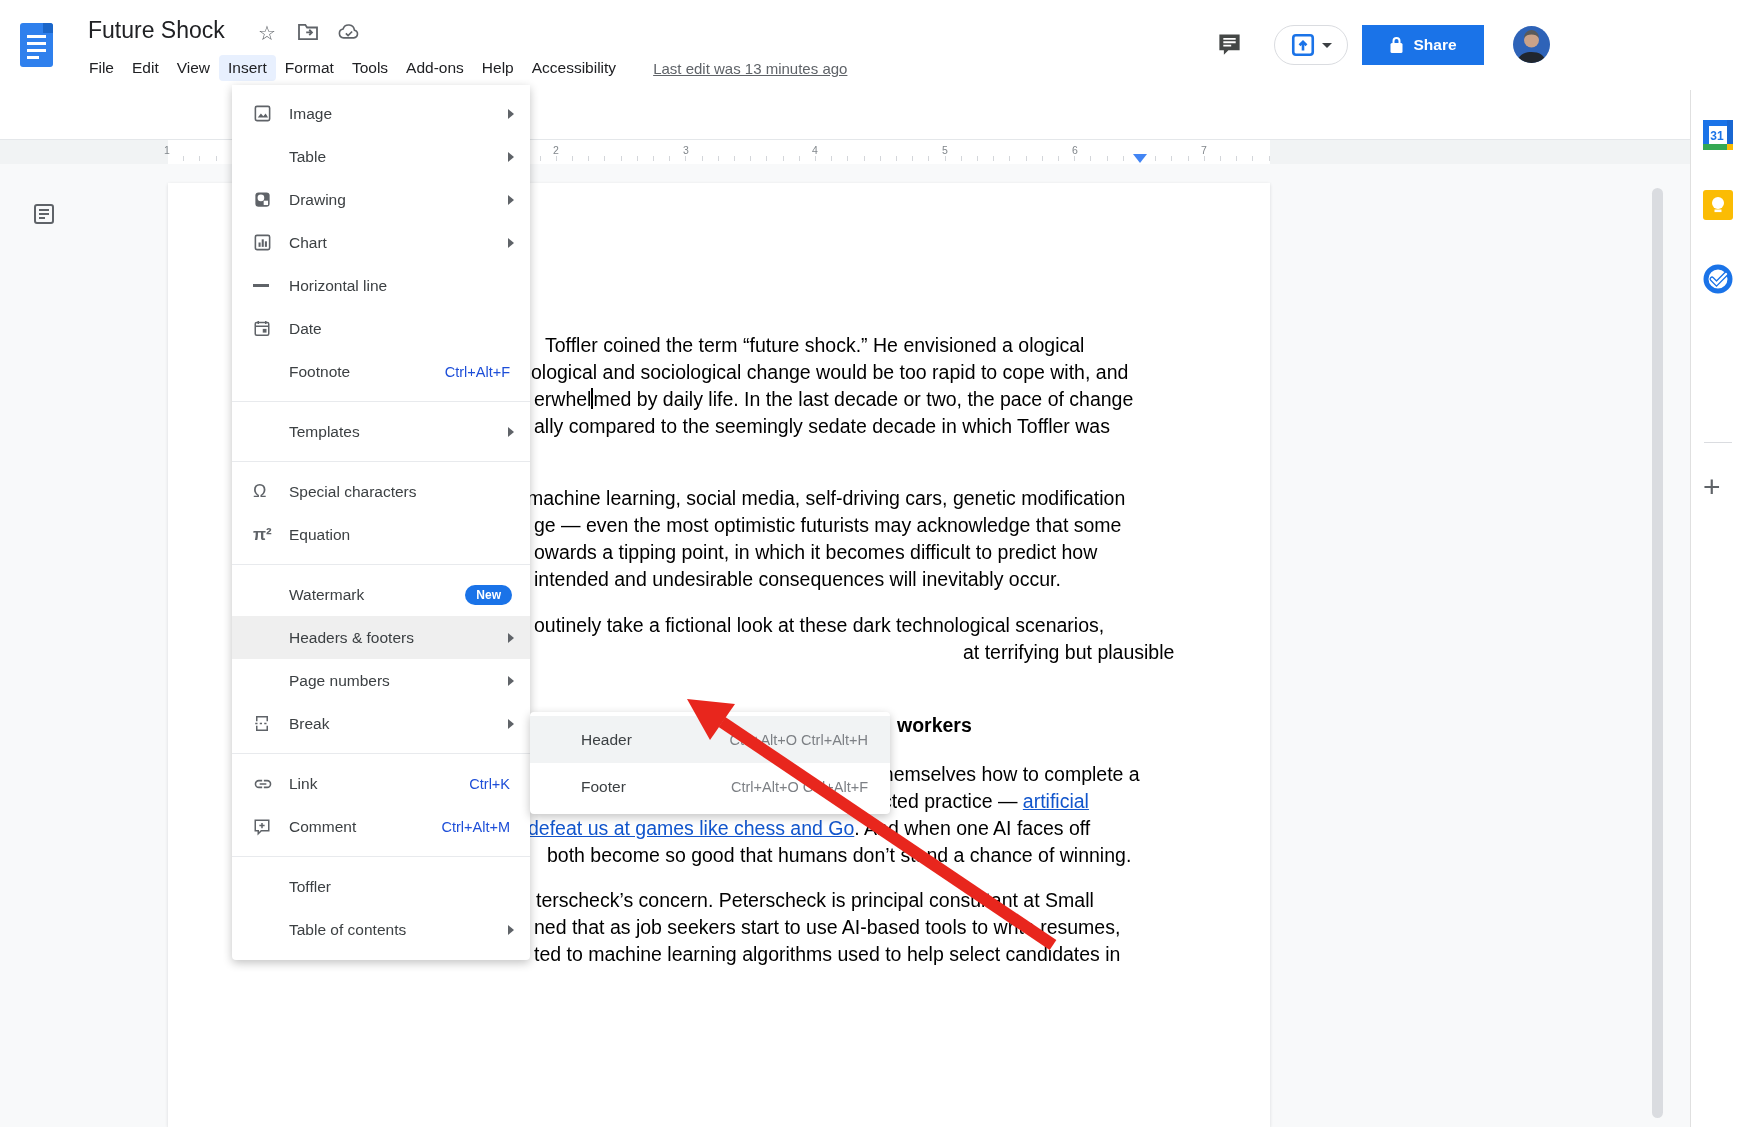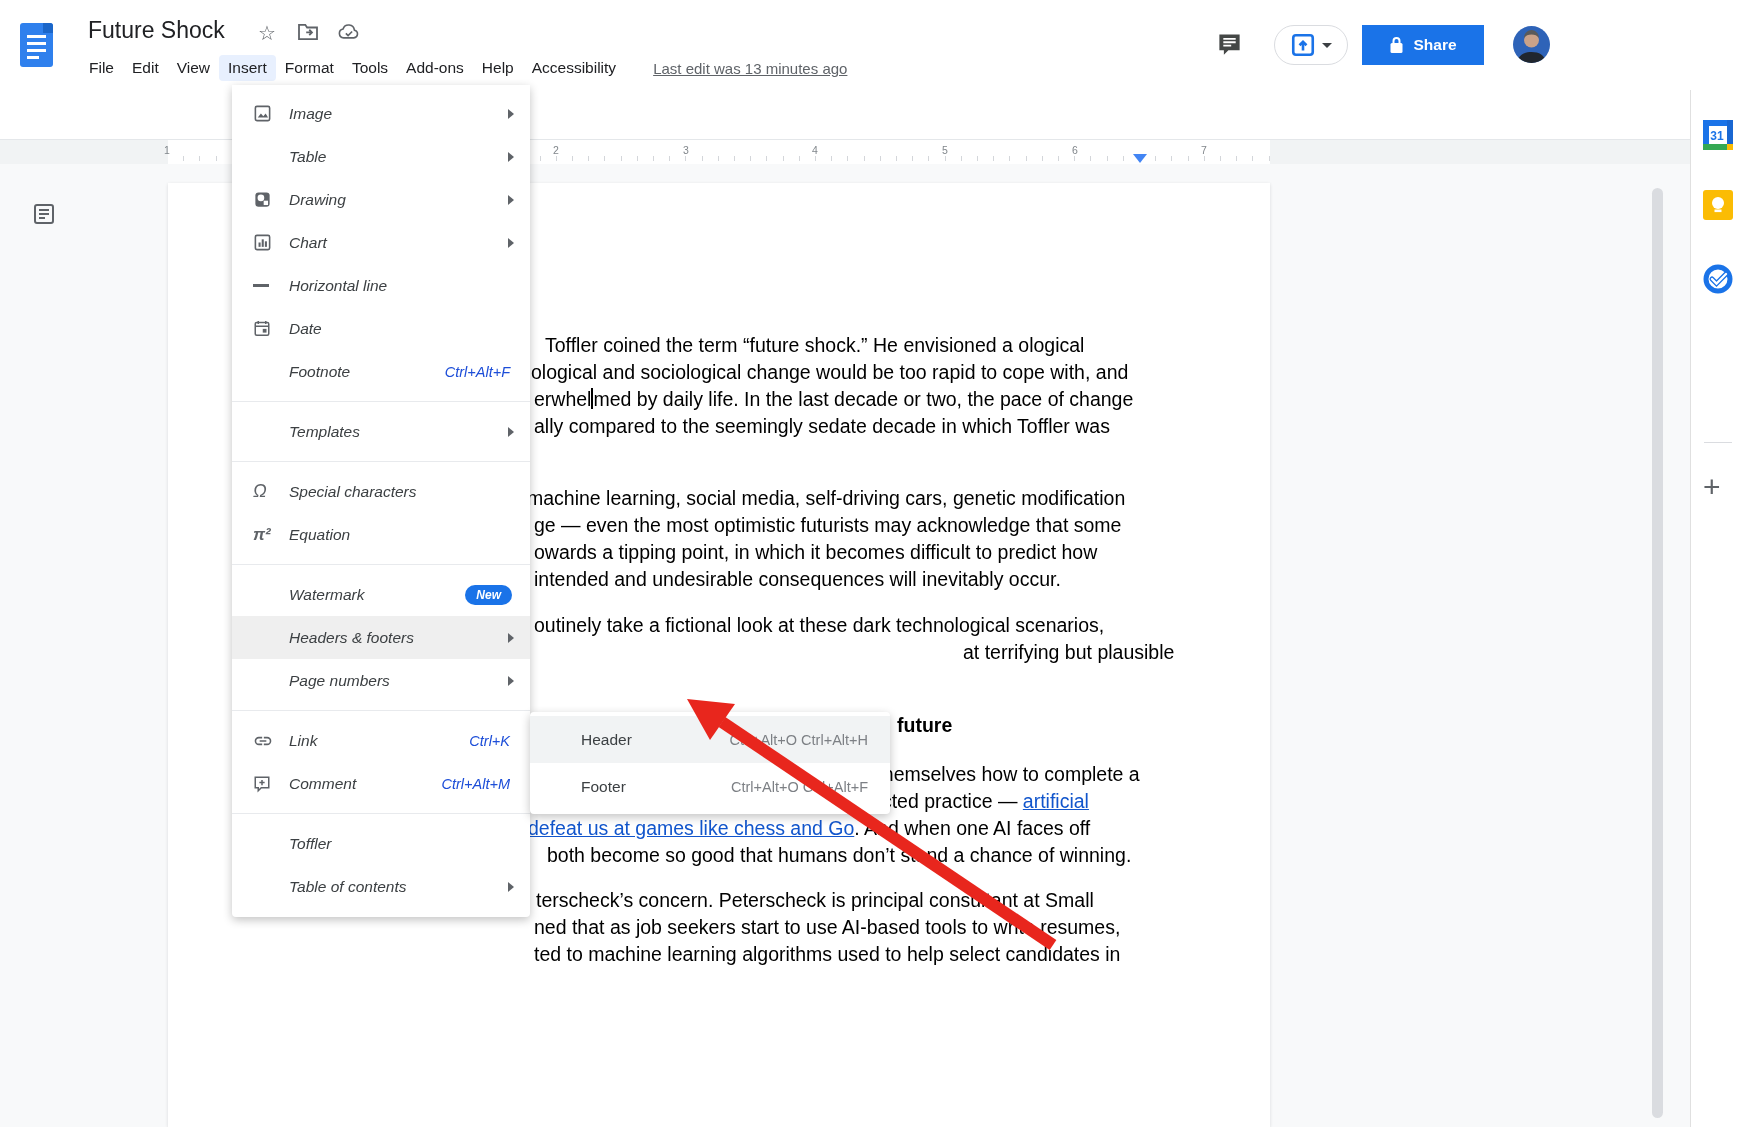--- a/index.html
+++ b/index.html
@@ -61,21 +61,21 @@
 
   
   .docline { position:absolute; font-size:19.5px; color:#000; white-space:nowrap; line-height:27px; }
   .docline a { color:#1155cc; text-decoration:underline;margin-top:8px; }
   .cursorbar { display:inline-block; width:2px; height:21px; background:#000; vertical-align:-3px; }
   .doc-heading { font-weight:bold; }
 
   
   #insert-menu { position:absolute; left:232px; top:85px; width:298px; background:#fff;
     border-radius:0 0 4px 4px; box-shadow:0 3px 10px rgba(0,0,0,.24); padding:7px 0 9px; z-index:10; }
-  .mi { height:43px; display:flex; align-items:center; padding:0 10px 0 21px;font-style:italic; }
+  .mi { height:43px; display:flex; align-items:center; padding:0 10px 0 21px; }
   .mi.hl { background:#efefef; }
   .mi .ic { width:36px; color:#5f6368; font-size:17px; display:flex; align-items:center; }
   .mi .lbl { flex:1; font-size:15.5px; color:#3c4043; }
   .mi .sc { font-size:14.5px; color:#1d4ed8; font-weight:500; margin-right:10px; }
   .mi .arr { width:0; height:0; border-top:5px solid transparent; border-bottom:5px solid transparent;
     border-left:6px solid #5f6368; margin-right:6px; }
   .msep { height:1px; background:#e8eaed; margin:8px 0; }
   .badge { background:#1a73e8; color:#fff; font-size:12px; font-weight:bold; border-radius:10px;
     padding:3px 11px; margin-right:8px; }
 
@@ -291,21 +291,21 @@
   <div class="docline" style="left:534px; top:249px">ally compared to the seemingly sedate decade in which Toffler was</div>
 
   <div class="docline" style="left:527px; top:321px">machine learning, social media, self-driving cars, genetic modification</div>
   <div class="docline" style="left:534px; top:348px">ge — even the most optimistic futurists may acknowledge that some</div>
   <div class="docline" style="left:534px; top:375px">owards a tipping point, in which it becomes difficult to predict how</div>
   <div class="docline" style="left:534px; top:402px">intended and undesirable consequences will inevitably occur.</div>
 
   <div class="docline" style="left:534px; top:448px">outinely take a fictional look at these dark technological scenarios,</div>
   <div class="docline" style="left:963px; top:475px">at terrifying but plausible</div>
 
-  <div class="docline doc-heading" style="left:897px; top:548px">future</div>
+  <div class="docline doc-heading" style="left:897px; top:548px">workers</div>
 
   <div class="docline" style="left:536px; top:597px">e learning — in which computers teach themselves how to complete a</div>
   <div class="docline" style="left:534px; top:624px"><span>tle more than huge quantities of self-directed practice — </span><a>artificial</a></div>
   <div class="docline" style="left:528px; top:651px"><a>defeat us at games like chess and Go</a><span>. And when one AI faces off</span></div>
   <div class="docline" style="left:547px; top:678px">both become so good that humans don’t stand a chance of winning.</div>
 
   <div class="docline" style="left:536px; top:723px">terscheck’s concern. Peterscheck is principal consultant at Small</div>
   <div class="docline" style="left:534px; top:750px">ned that as job seekers start to use AI-based tools to write resumes,</div>
   <div class="docline" style="left:534px; top:777px">ted to machine learning algorithms used to help select candidates in</div>
 </div>
@@ -393,20 +393,31 @@
     <span class="badge">New</span>
   </div>
   <div class="mi hl">
     <span class="ic"></span>
       <span class="lbl">Headers &amp; footers</span>
       <span class="arr"></span>
   </div>
   <div class="mi">
     <span class="ic"></span>
       <span class="lbl">Page numbers</span>
+      <span class="arr"></span>
+  </div>
+  <div class="mi">
+    <span class="ic">
+        <svg width="18" height="19" viewBox="0 0 24 24" fill="none" stroke="#5f6368" stroke-width="2">
+          <path d="M5 9V3h14v6"></path>
+          <path d="M5 15v6h14v-6"></path>
+          <path d="M3 12h3M9 12h3M15 12h3M21 12h0" stroke-dasharray="3 2"></path>
+        </svg>
+      </span>
+    <span class="lbl">Break</span>
       <span class="arr"></span>
   </div>
   <div class="msep"></div>
   <div class="mi">
     <span class="ic">
         <svg width="20" height="20" viewBox="0 0 24 24" fill="#5f6368">
           <path d="M3.9 12A3.1 3.1 0 0 1 7 8.9h4V7H7a5 5 0 0 0 0 10h4v-1.9H7A3.1 3.1 0 0 1 3.9 12zm13.1-5h-4v1.9h4a3.1 3.1 0 1 1 0 6.2h-4V17h4a5 5 0 0 0 0-10zM8 13h8v-2H8z"></path>
         </svg>
       </span>
     <span class="lbl">Link</span>

